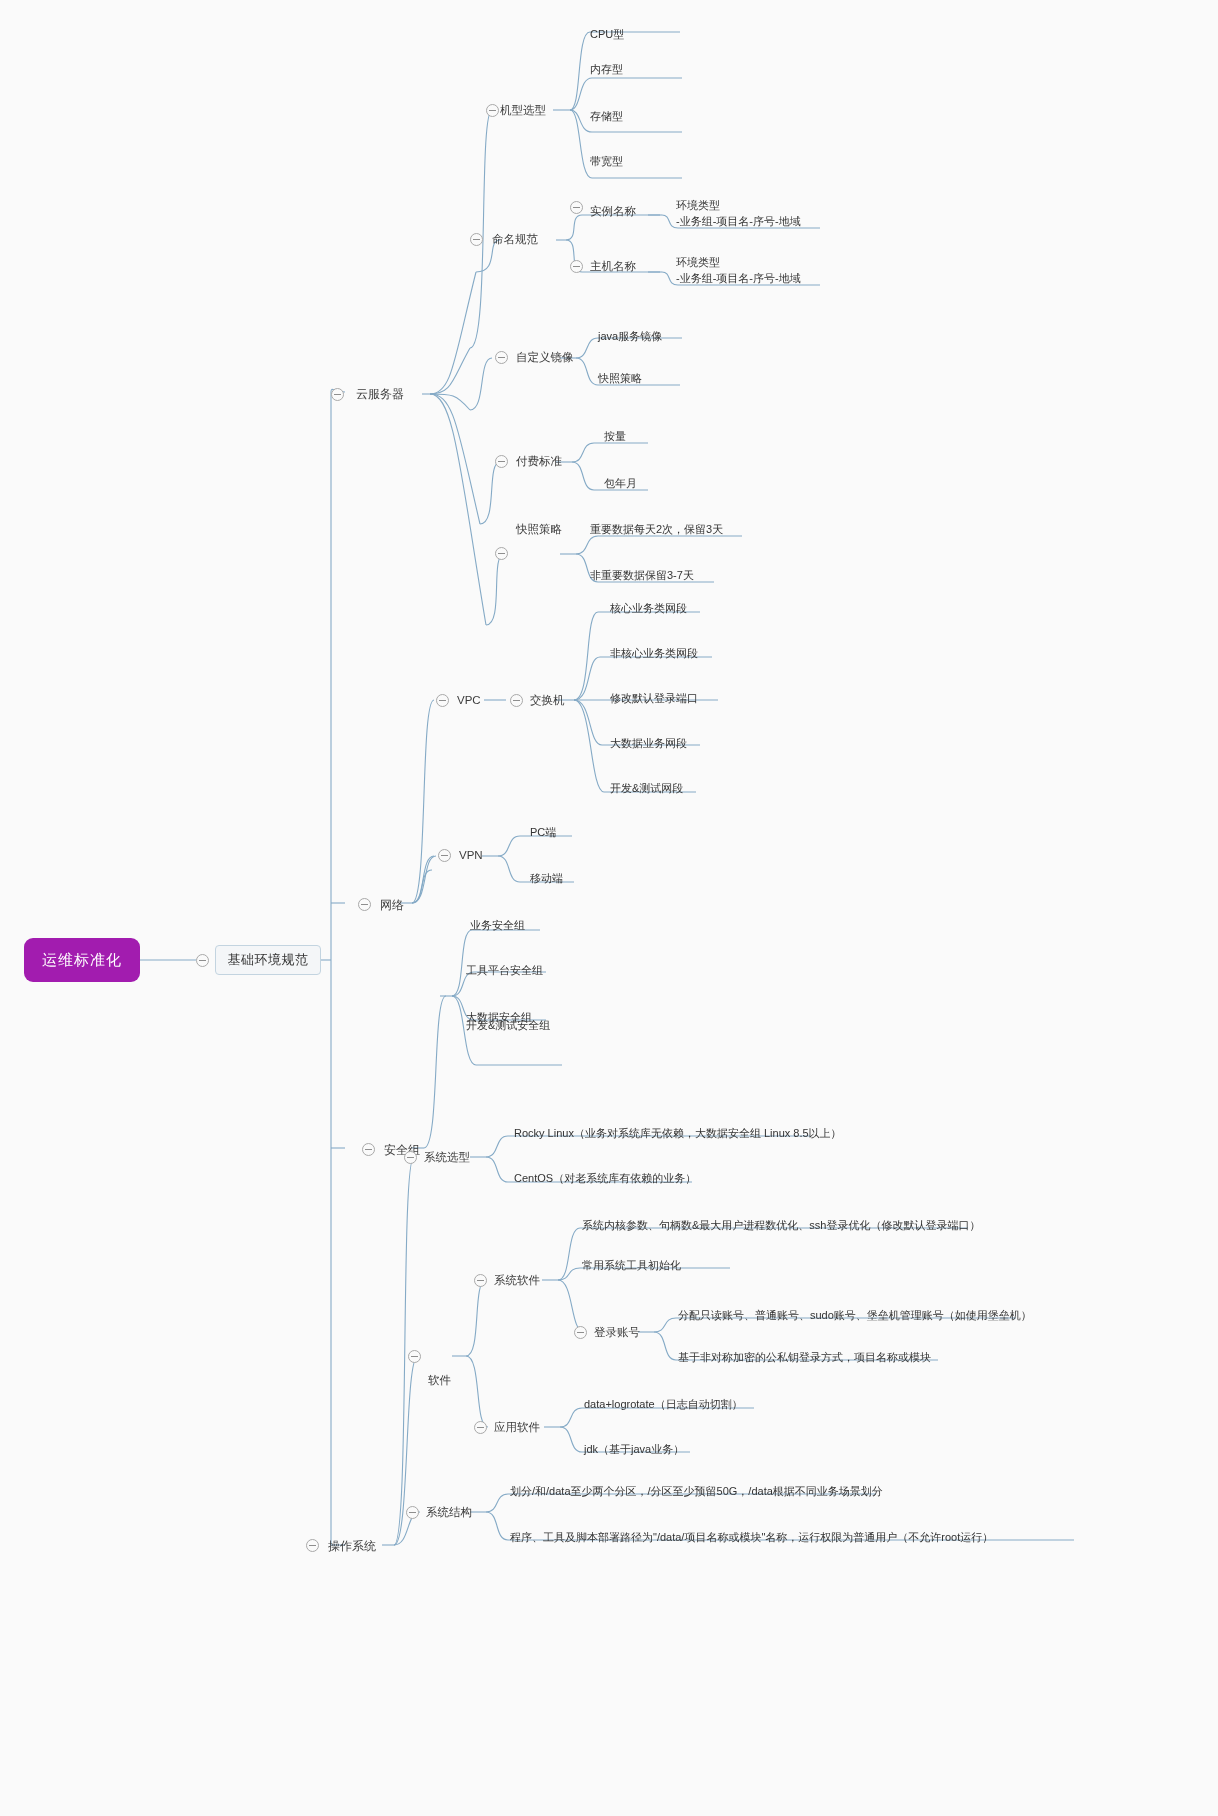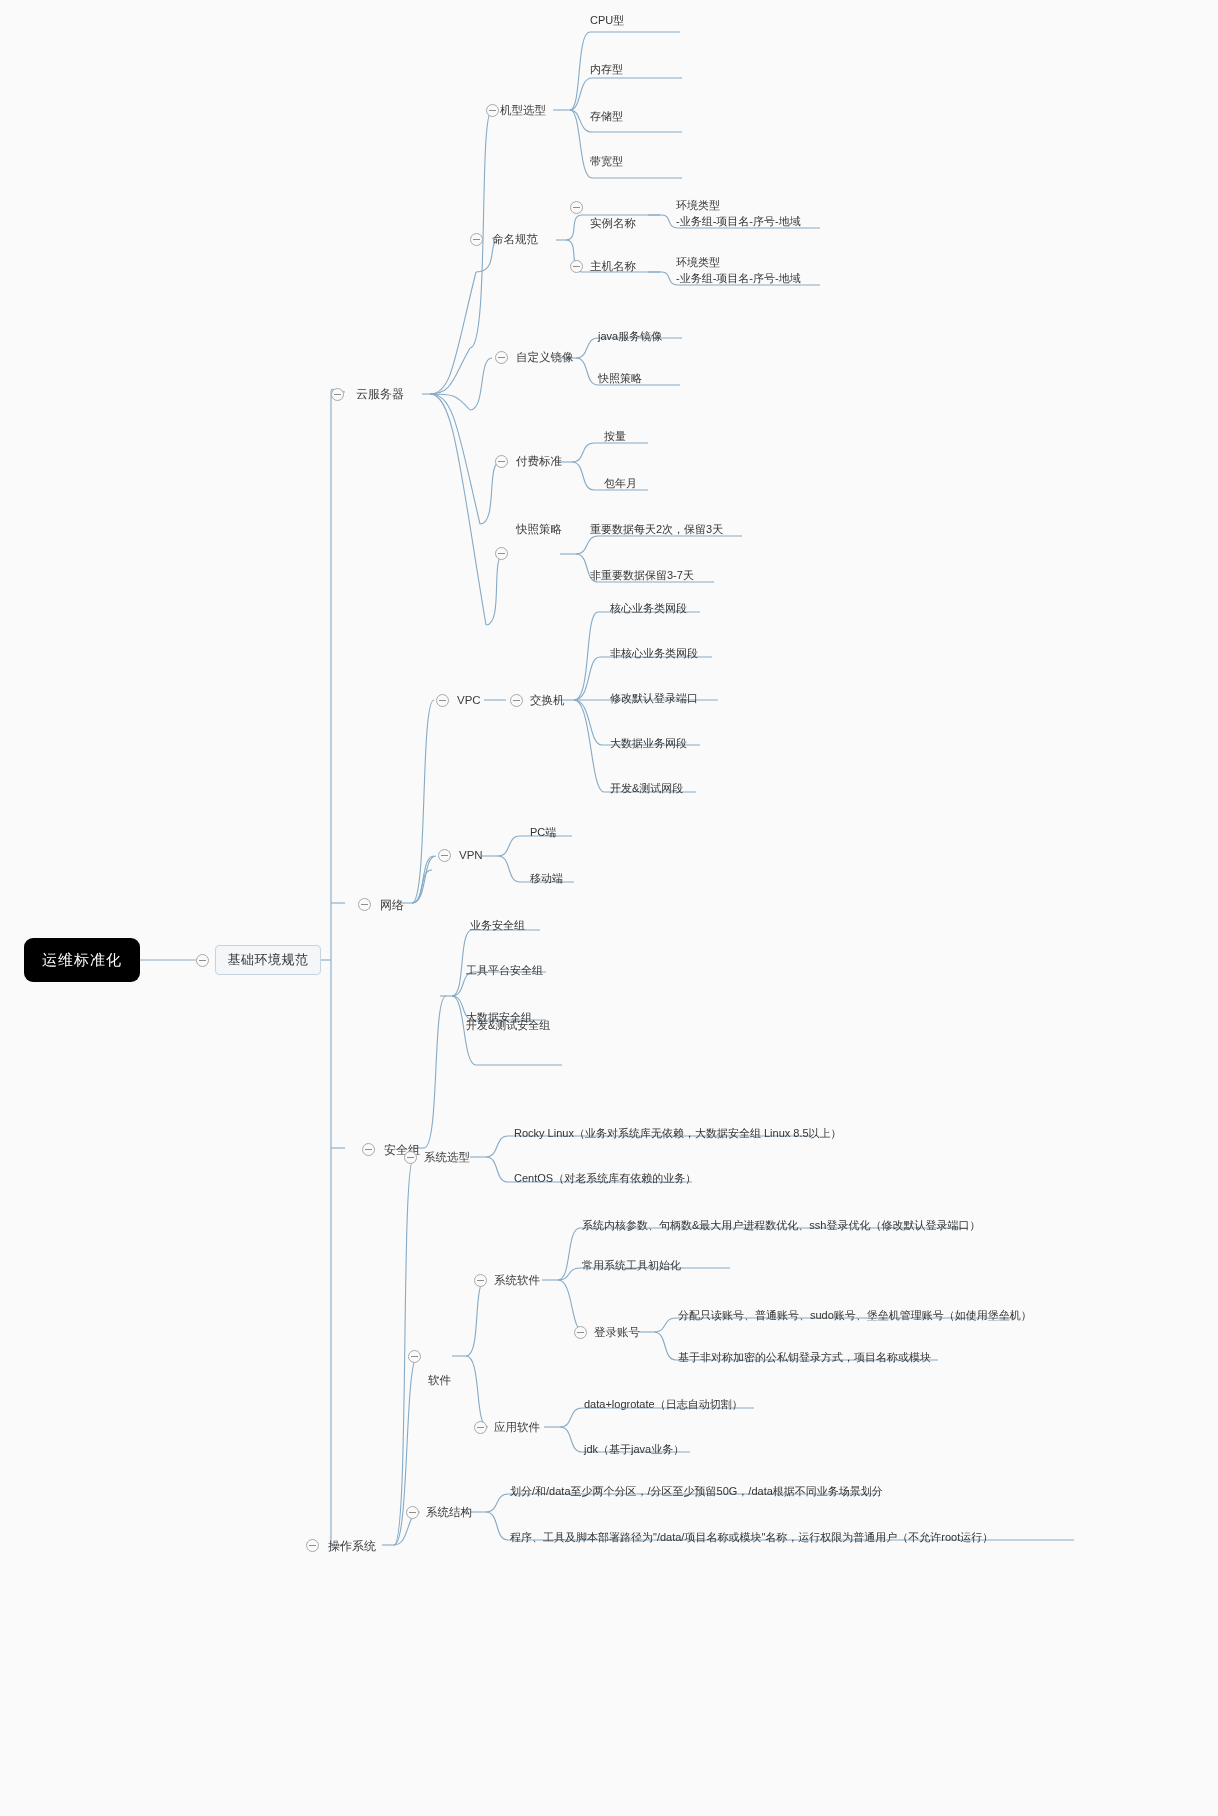--- a/index.html
+++ b/index.html
@@ -23,21 +23,21 @@
   svg.links {
     position: absolute;
     left: 0; top: 0;
     width: 1218px;
     height: 1816px;
     pointer-events: none;
   }
   
   .root-node {
     position: absolute;
-    background: #000000;
+    background: #a21caf;
     color: #ffffff;
     border-radius: 9px;
     font-size: 15px;
     letter-spacing: 1px;
     display: flex;
     align-items: center;
     justify-content: center;
     box-sizing: border-box;
   }
   
@@ -222,40 +222,40 @@
 
   <span class="toggle" style="left:331px; top:388px;"></span>
   <div class="node lvl2" style="left:356px; top:386px;">
     <span>云服务器</span>
   </div>
 
   <span class="toggle" style="left:486px; top:104px;"></span>
   <div class="node lvl3" style="left:500px; top:103px;">
     <span>机型选型</span>
   </div>
-  <div class="node leaf" style="left:590px; top:13px;">
+  <div class="node leaf" style="left:590px; top:27px;">
     <span>CPU型</span>
   </div>
   <div class="node leaf" style="left:590px; top:62px;">
     <span>内存型</span>
   </div>
   <div class="node leaf" style="left:590px; top:109px;">
     <span>存储型</span>
   </div>
   <div class="node leaf" style="left:590px; top:154px;">
     <span>带宽型</span>
   </div>
 
   <span class="toggle" style="left:470px; top:233px;"></span>
   <div class="node lvl3" style="left:492px; top:232px;">
     <span>命名规范</span>
   </div>
 
   <span class="toggle" style="left:570px; top:201px;"></span>
-  <div class="node lvl3" style="left:590px; top:216px;">
+  <div class="node lvl3" style="left:590px; top:204px;">
     <span>实例名称</span>
   </div>
   <div class="node leaf two-line" style="left:676px; top:198px;">
     <div>环境类型</div>
     <div>-业务组-项目名-序号-地域</div>
   </div>
 
   <span class="toggle" style="left:570px; top:260px;"></span>
   <div class="node lvl3" style="left:590px; top:259px;">
     <span>主机名称</span>

